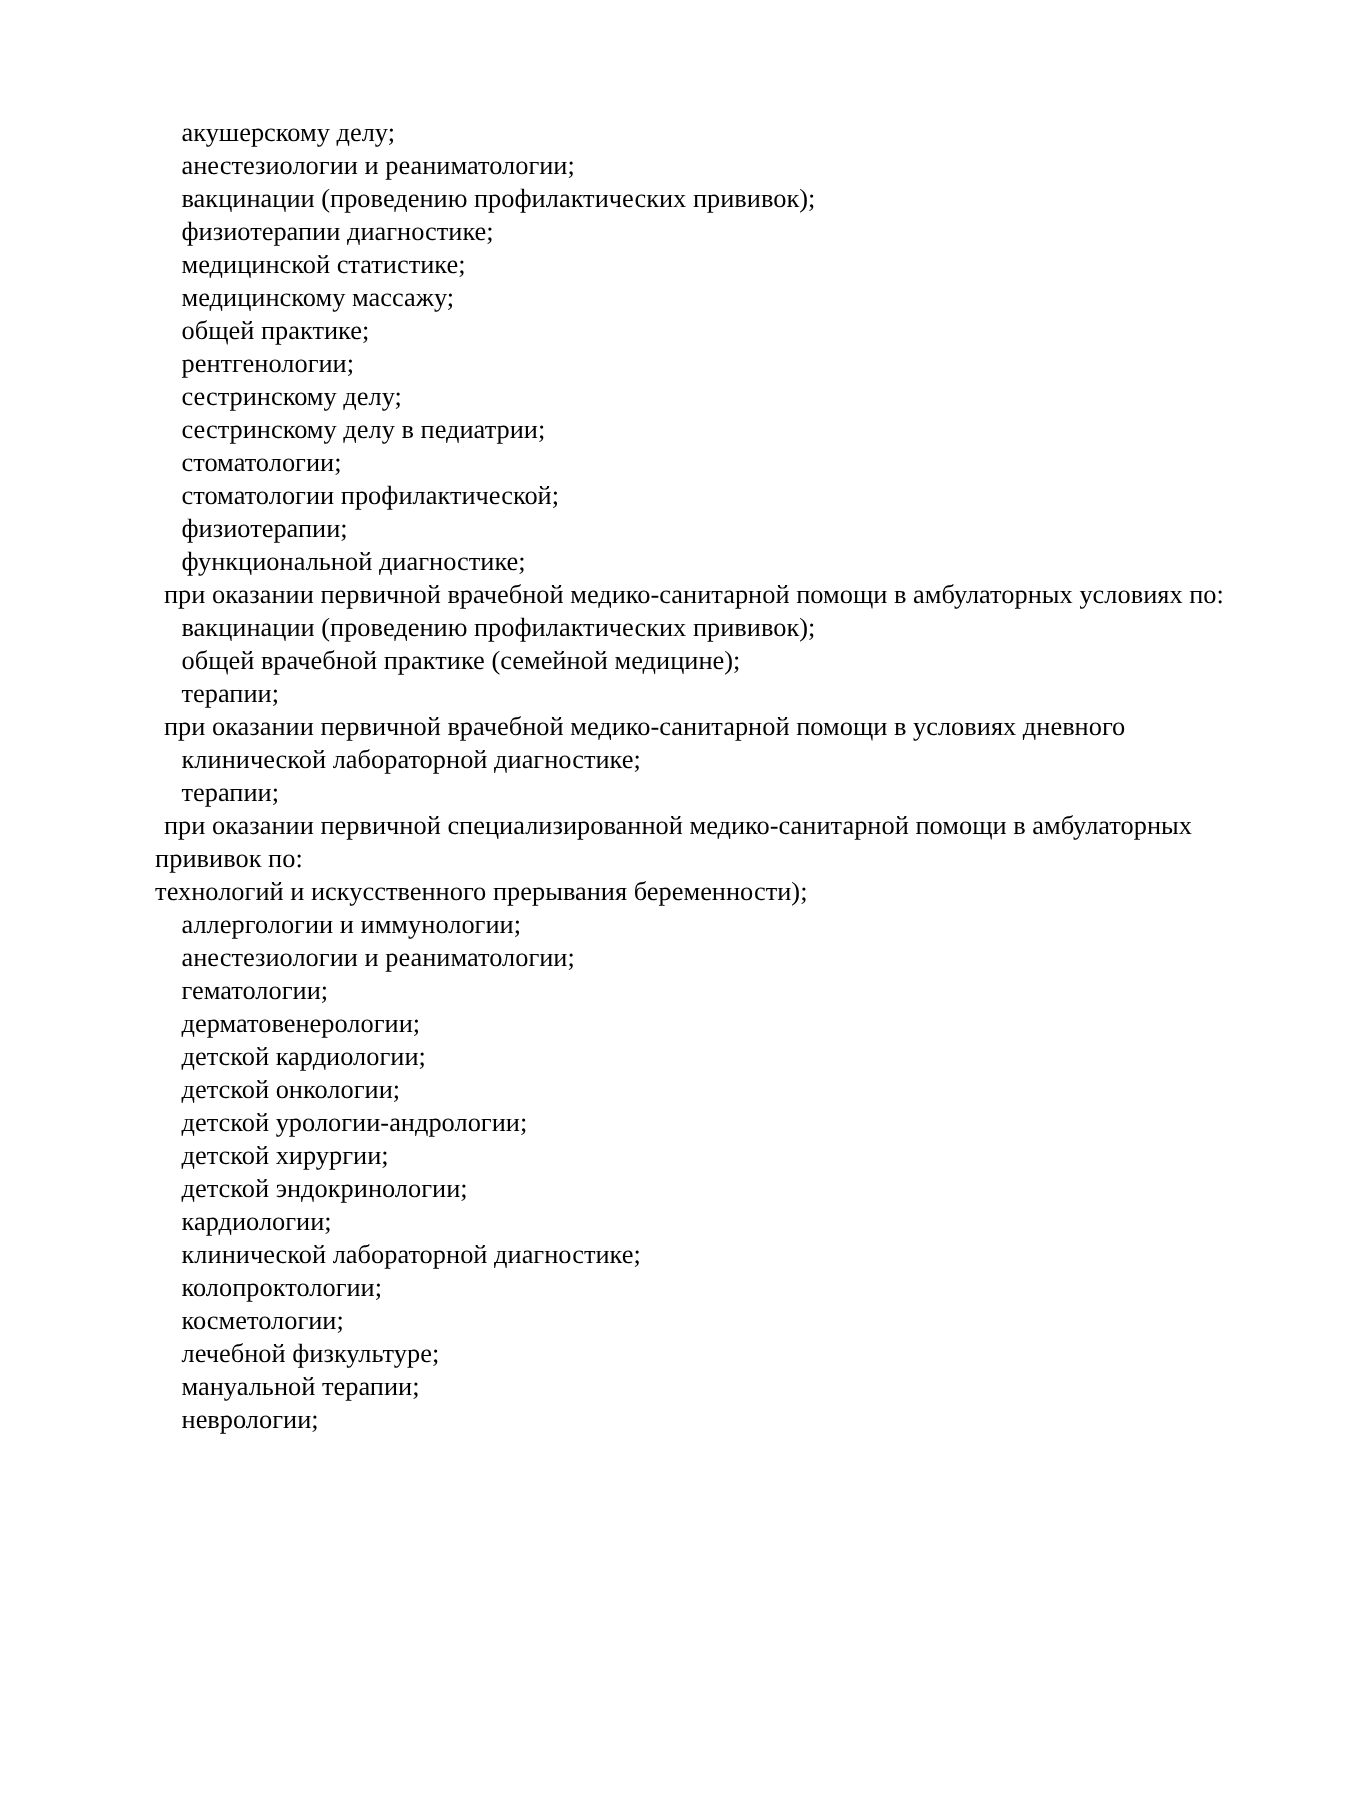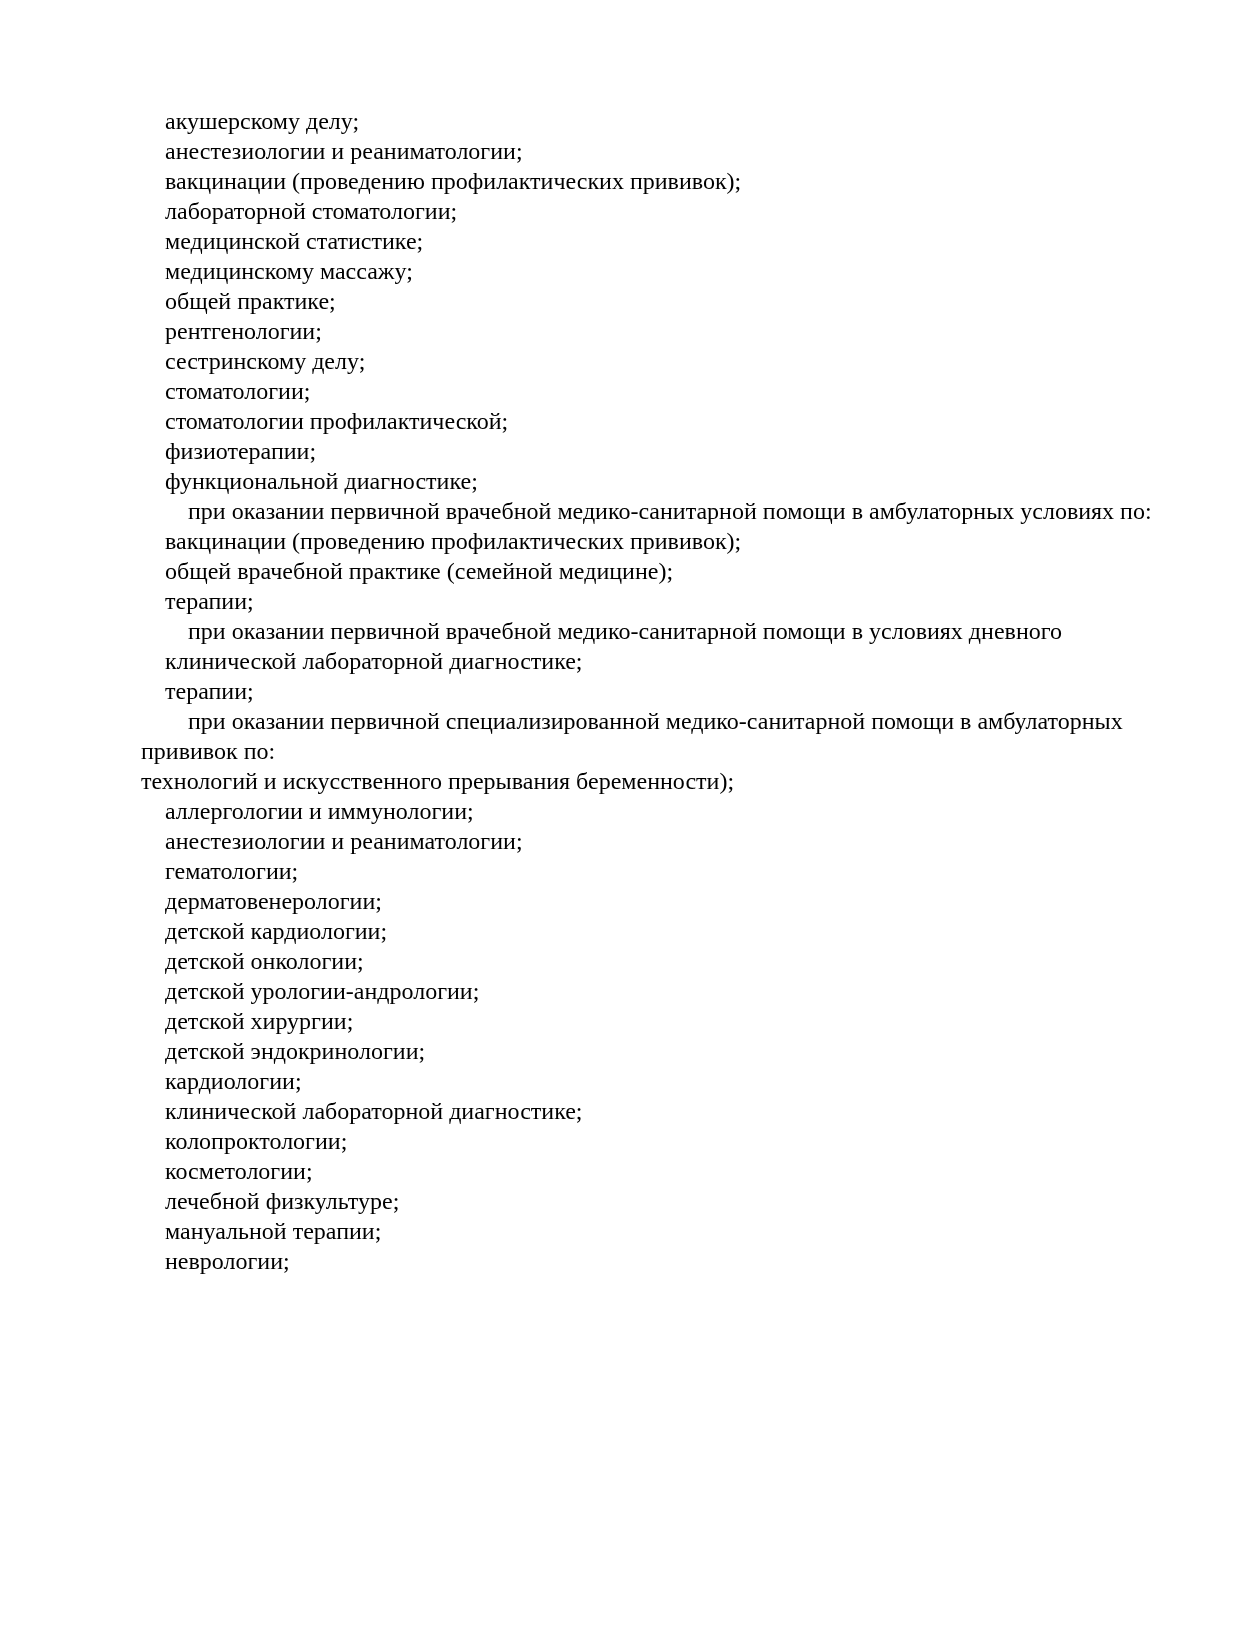--- a/index.html
+++ b/index.html
@@ -22,37 +22,38 @@
     font-family: "Liberation Serif", "DejaVu Serif", serif;
     font-size: 24px;
     line-height: 30px;
     color: #000000;
   }
   .line {
     height: 30px;
     white-space: pre;
   }
   .line.cont   { padding-left: 0; }
-  .line.header { padding-left: 8px; margin-left: 39px; }
+  .line.header { padding-left: 8px; }
   .line.item   { padding-left: 24px; }
 </style>
 </head>
 <body>
 
 <div class="page">
   <div class="text-block" id="document-lines">
       <div class="line item">акушерскому делу;</div>
       <div class="line item">анестезиологии и реаниматологии;</div>
       <div class="line item">вакцинации (проведению профилактических прививок);</div>
-      <div class="line item">лабораторной стоматологии;</div>
+      <div class="line item">физиотерапии диагностике;</div>
       <div class="line item">медицинской статистике;</div>
       <div class="line item">медицинскому массажу;</div>
       <div class="line item">общей практике;</div>
       <div class="line item">рентгенологии;</div>
       <div class="line item">сестринскому делу;</div>
+      <div class="line item">сестринскому делу в педиатрии;</div>
       <div class="line item">стоматологии;</div>
       <div class="line item">стоматологии профилактической;</div>
       <div class="line item">физиотерапии;</div>
       <div class="line item">функциональной диагностике;</div>
       <div class="line header">при оказании первичной врачебной медико-санитарной помощи в амбулаторных условиях по:</div>
       <div class="line item">вакцинации (проведению профилактических прививок);</div>
       <div class="line item">общей врачебной практике (семейной медицине);</div>
       <div class="line item">терапии;</div>
       <div class="line header">при оказании первичной врачебной медико-санитарной помощи в условиях дневного</div>
       <div class="line item">клинической лабораторной диагностике;</div>

